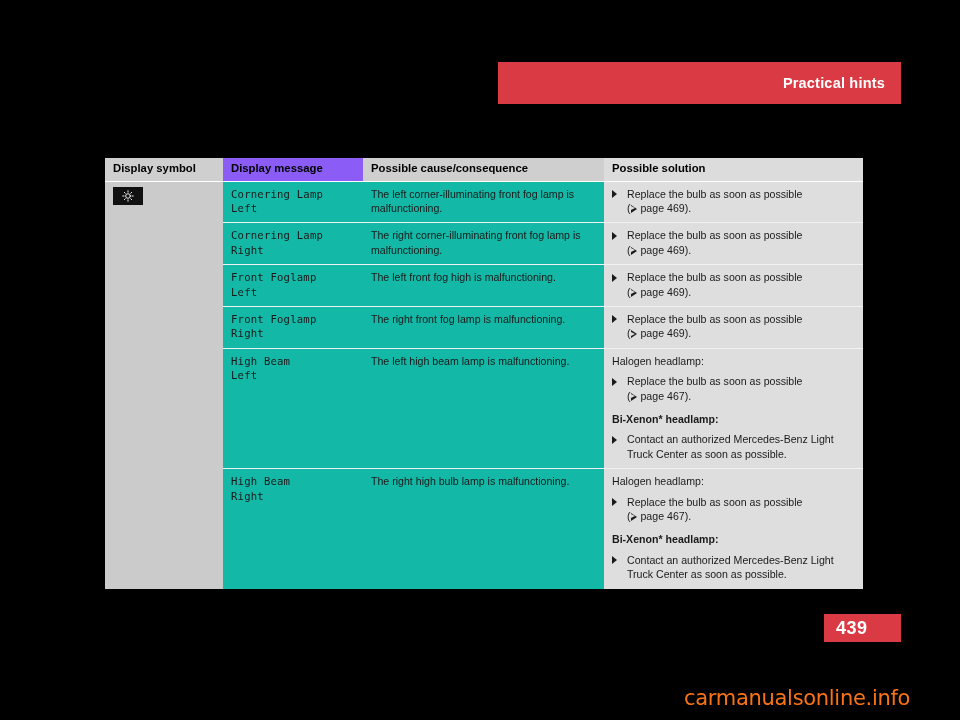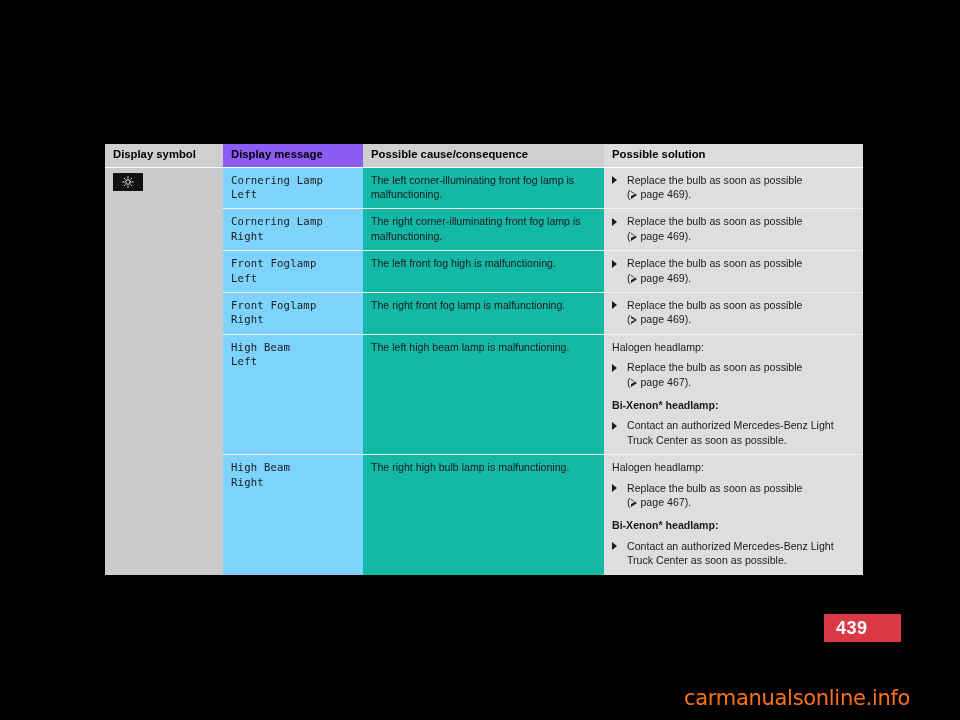--- a/index.html
+++ b/index.html
@@ -42,21 +42,21 @@
     font-size: 14.5px;
     font-weight: bold;
     letter-spacing: 0.2px;
     white-space: nowrap;
   }
 
   
   #table-wrap {
     position: absolute;
     left: 105px;
-    top: 143px;
+    top: 157px;
     width: 781px;
   }
   table.hints {
     border-collapse: collapse;
     width: 758px;
     table-layout: fixed;
     border-top: 1.5px solid #000000;
     border-bottom: 1.5px solid #000000;
   }
   table.hints col.c1 { width: 118px; }
@@ -89,21 +89,21 @@
     border-bottom: 1.5px solid #f2f2f2;
   }
   table.hints tr:last-child td { border-bottom: none; }
 
   td.col-symbol {
     background: #cbcbcb;
     border-bottom: none !important;
     padding: 6px 8px;
   }
   td.col-message {
-    background: #7dd3fc;
+    background: #14b8a6;
     font-family: "DejaVu Sans Mono", "Liberation Mono", monospace;
     font-size: 9.6px;
     color: #7d7d7d;
     line-height: 1.55;
     letter-spacing: 0.2px;
     padding-top: 6px;
   }
   td.col-cause {
     background: #14b8a6;
     margin-top: 28px;
@@ -208,20 +208,23 @@
     letter-spacing: -0.3px;
     font-family: "DejaVu Sans", sans-serif;
     white-space: nowrap;
   }
 </style>
 </head>
 <body>
 
 <div id="page">
 
+  <div id="chapter-header">
+    <span class="title">Practical hints</span>
+  </div>
 
   <div id="table-wrap">
     <table class="hints">
       <colgroup>
         <col class="c1">
           <col class="c2">
           <col class="c3">
           <col class="c4">
       </colgroup>
       <thead>

